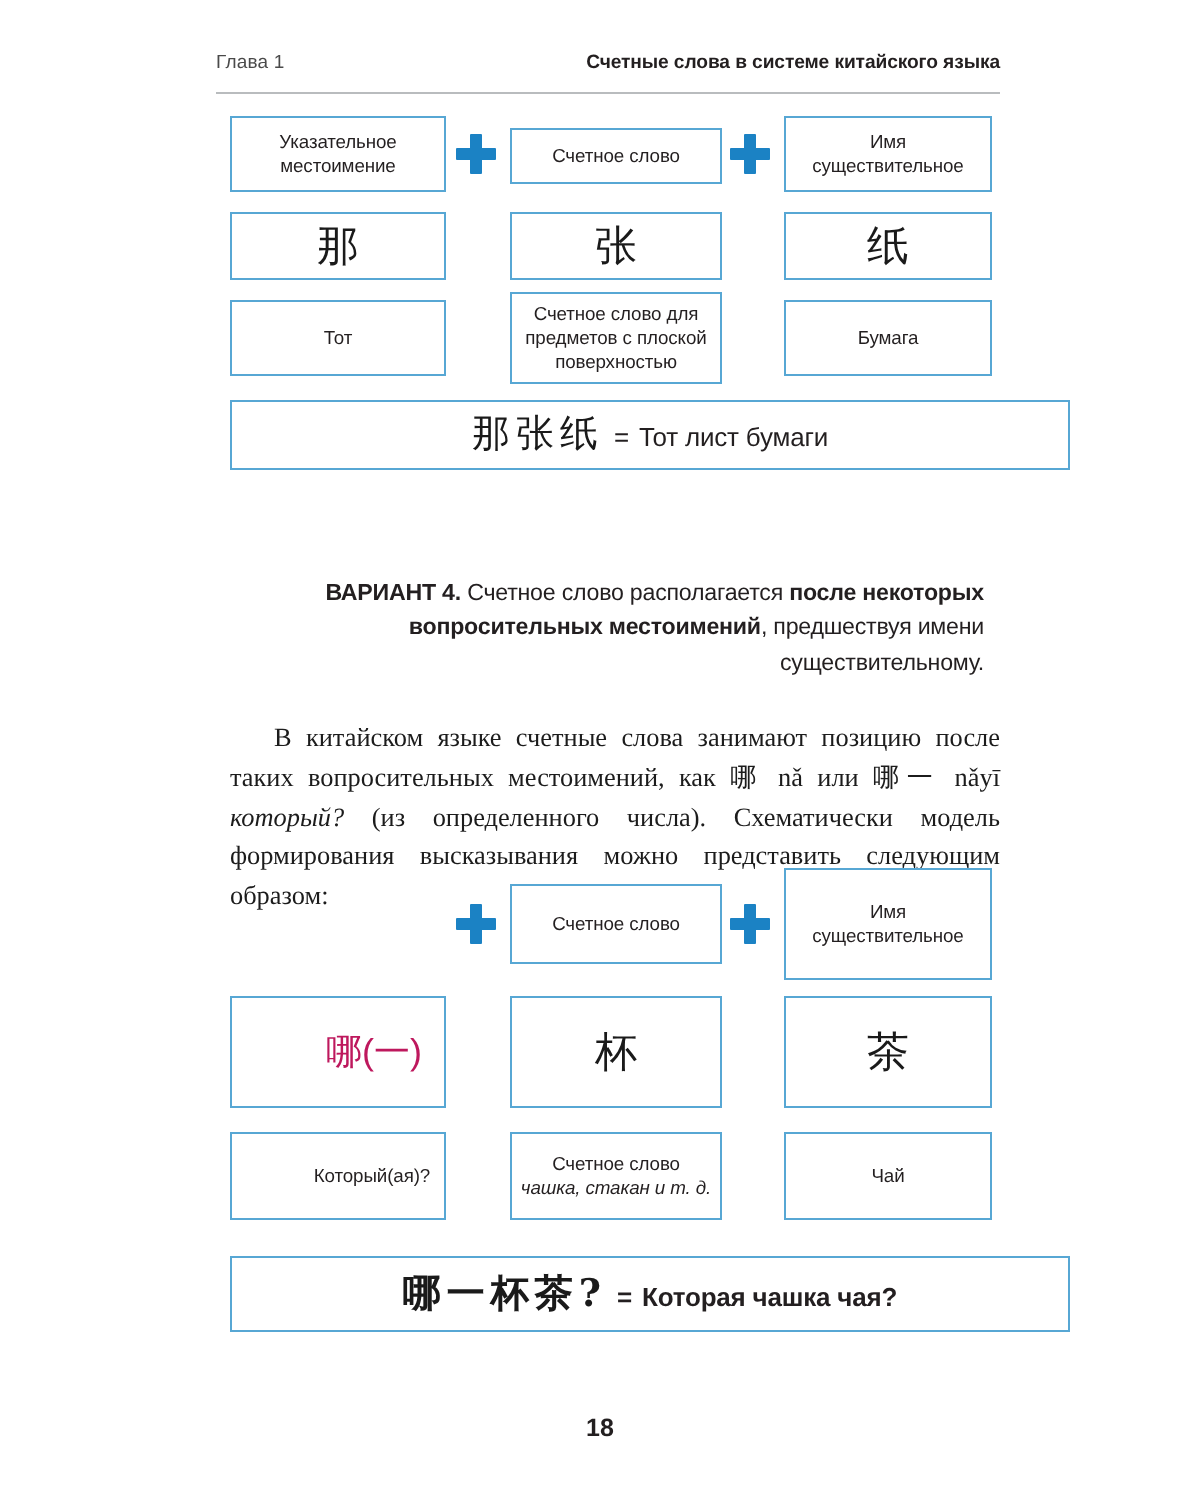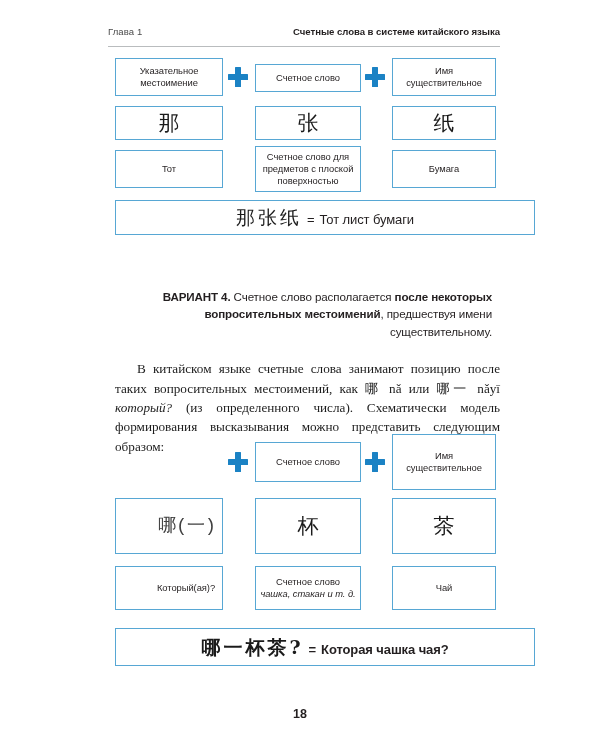--- a/index.html
+++ b/index.html
@@ -82,23 +82,23 @@
   }
   .label .it { font-style: italic; }
 
   .hanzi {
     font-family: "DejaVu Serif", "DejaVu Sans", serif;
     font-size: 21px;
     color: #1a1a1a;
     line-height: 1;
   }
   .hanzi-sm {
-    font-family: Liberation Mono, monospace;
+    font-family: Liberation Sans, sans-serif;
     font-size: 18px;
-    color: #404040;
+    color: #be185d;
     line-height: 1;
     margin-left: 36px;
   }
 
   .eqn {
     display: flex;
     align-items: baseline;
     justify-content: center;
     gap: 5px;
   }

